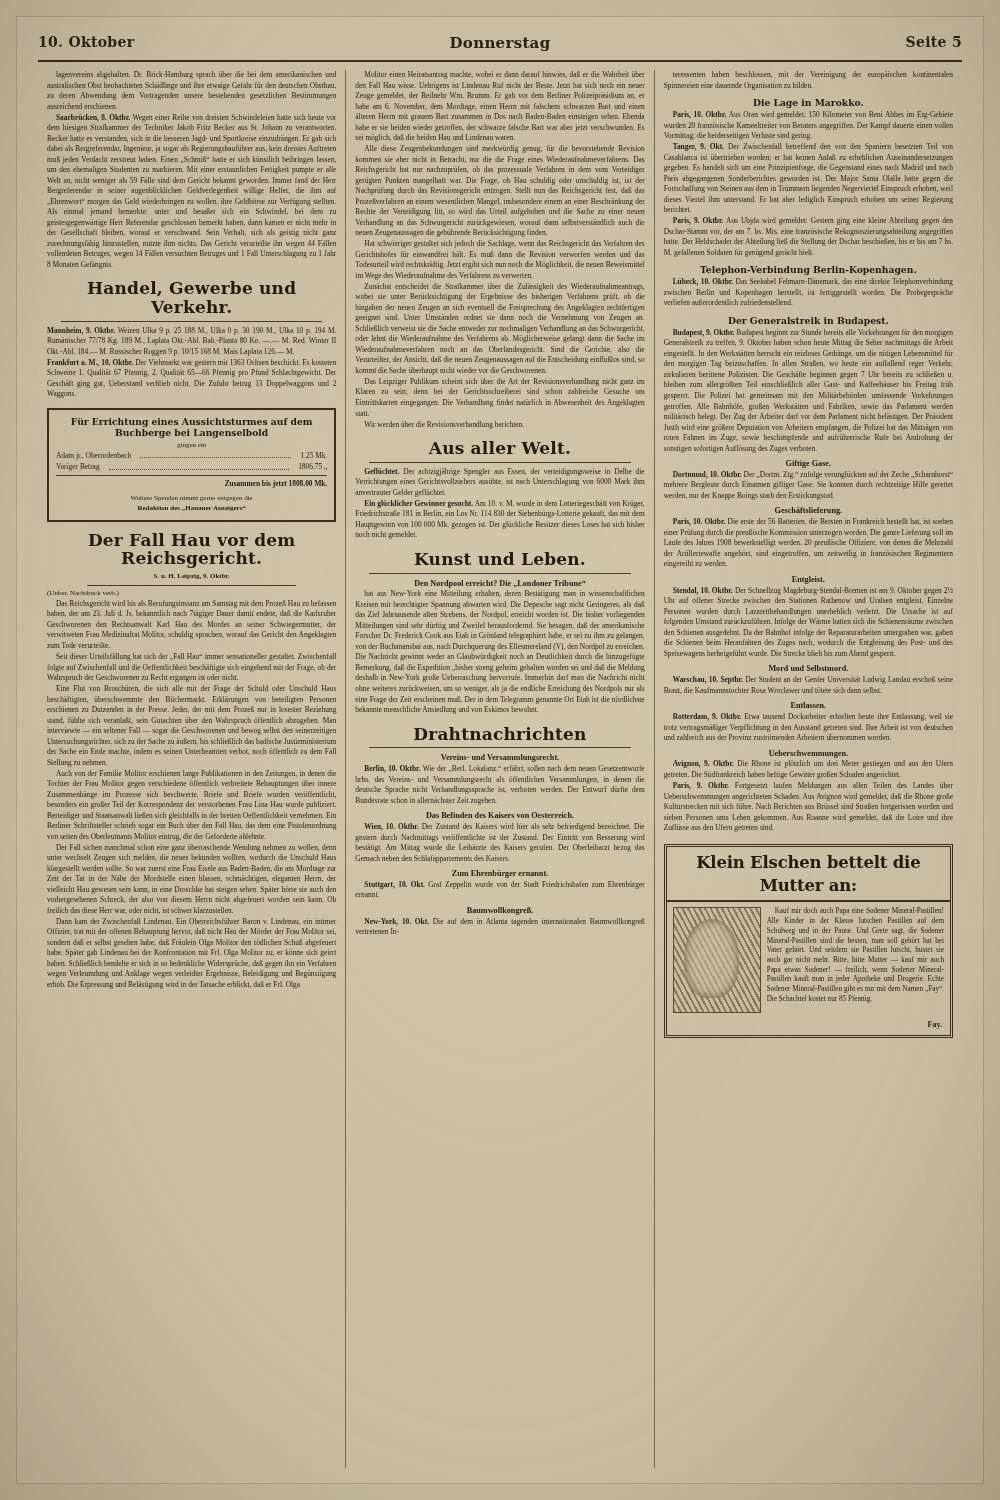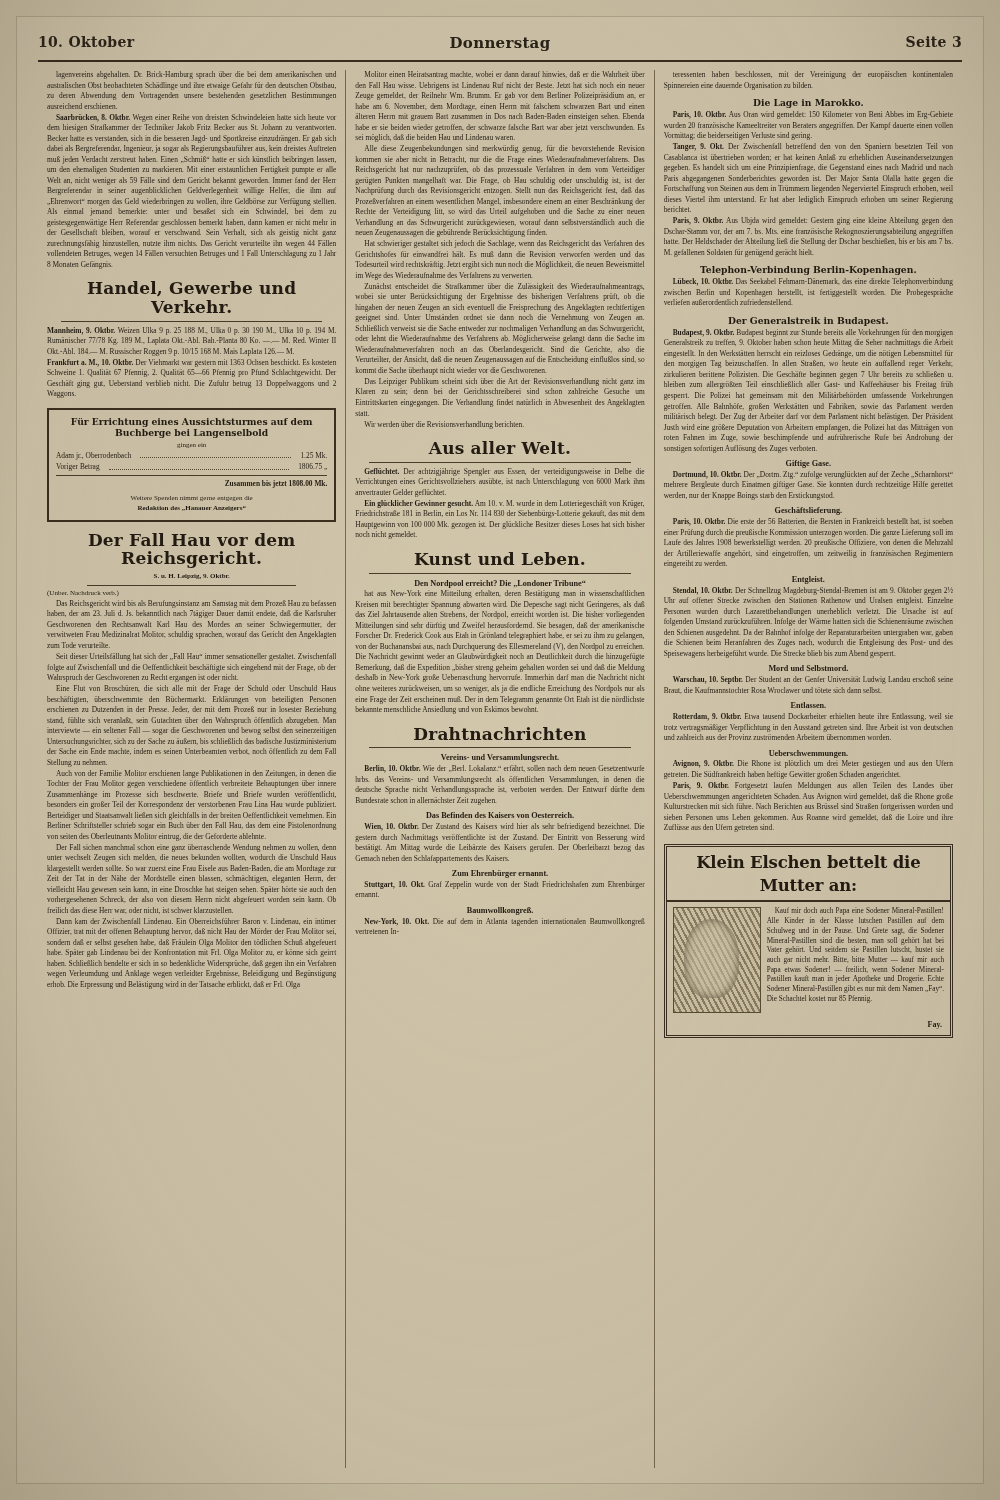--- a/index.html
+++ b/index.html
@@ -204,21 +204,21 @@
 </style>
 </head>
 <body>
 
 <div class="page">
   <div class="sheet">
 
     <div class="masthead">
       <div class="left">10. Oktober</div>
       <div class="center">Donnerstag</div>
-      <div class="right">Seite 3</div>
+      <div class="right">Seite 5</div>
     </div>
 
     <div class="cols">
 
       <div class="col">
         <p class="body">lagenvereins abgehalten. Dr. Brick-Hamburg sprach über die bei dem amerikanischen und australischen Obst beobachteten Schädlinge und ihre etwaige Gefahr für den deutschen Obstbau, zu deren Abwendung dem Vortragenden unsere bestehenden gesetzlichen Bestimmungen ausreichend erschienen.</p>
         <p class="body"><span class="lead">Saarbrücken, 8. Oktbr.</span> <span>Wegen einer Reihe von dreisten Schwindeleien hatte sich heute vor dem hiesigen Strafkammer der Techniker Jakob Fritz Becker aus St. Johann zu verantworten. Becker hatte es verstanden, sich in die besseren Jagd- und Sportkreise einzudrängen. Er gab sich dabei als Bergreferendar, Ingenieur, ja sogar als Regierungsbauführer aus, kein dreistes Auftreten muß jeden Verdacht zerstreut haben. Einen „Schmiß“ hatte er sich künstlich beibringen lassen, um den ehemaligen Studenten zu markieren. Mit einer erstaunlichen Fertigkeit pumpte er alle Welt an, nicht weniger als 59 Fälle sind dem Gericht bekannt geworden. Immer fand der Herr Bergreferendar in seiner augenblicklichen Geldverlegenheit willige Helfer, die ihm auf „Ehrenwort“ morgen das Geld wiederbringen zu wollen, ihre Geldbörse zur Verfügung stellten. Als einmal jemand bemerkte: unter und besaßet sich ein Schwindel, bei dem zu geistesgegenwärtige Herr Referendar geschlossen bemerkt haben, dann kamen er nicht mehr in der Gesellschaft bleiben, worauf er verschwand. Sein Verhalt, sich als geistig nicht ganz zurechnungsfähig hinzustellen, nutzte ihm nichts. Das Gericht verurteilte ihn wegen 44 Fällen vollendeten Betruges, wegen 14 Fällen versuchten Betruges und 1 Fall Unterschlagung zu 1 Jahr 8 Monaten Gefängnis.</span></p>
 
         <h2 class="sec">Handel, Gewerbe und Verkehr.</h2>
         <hr class="rule">

